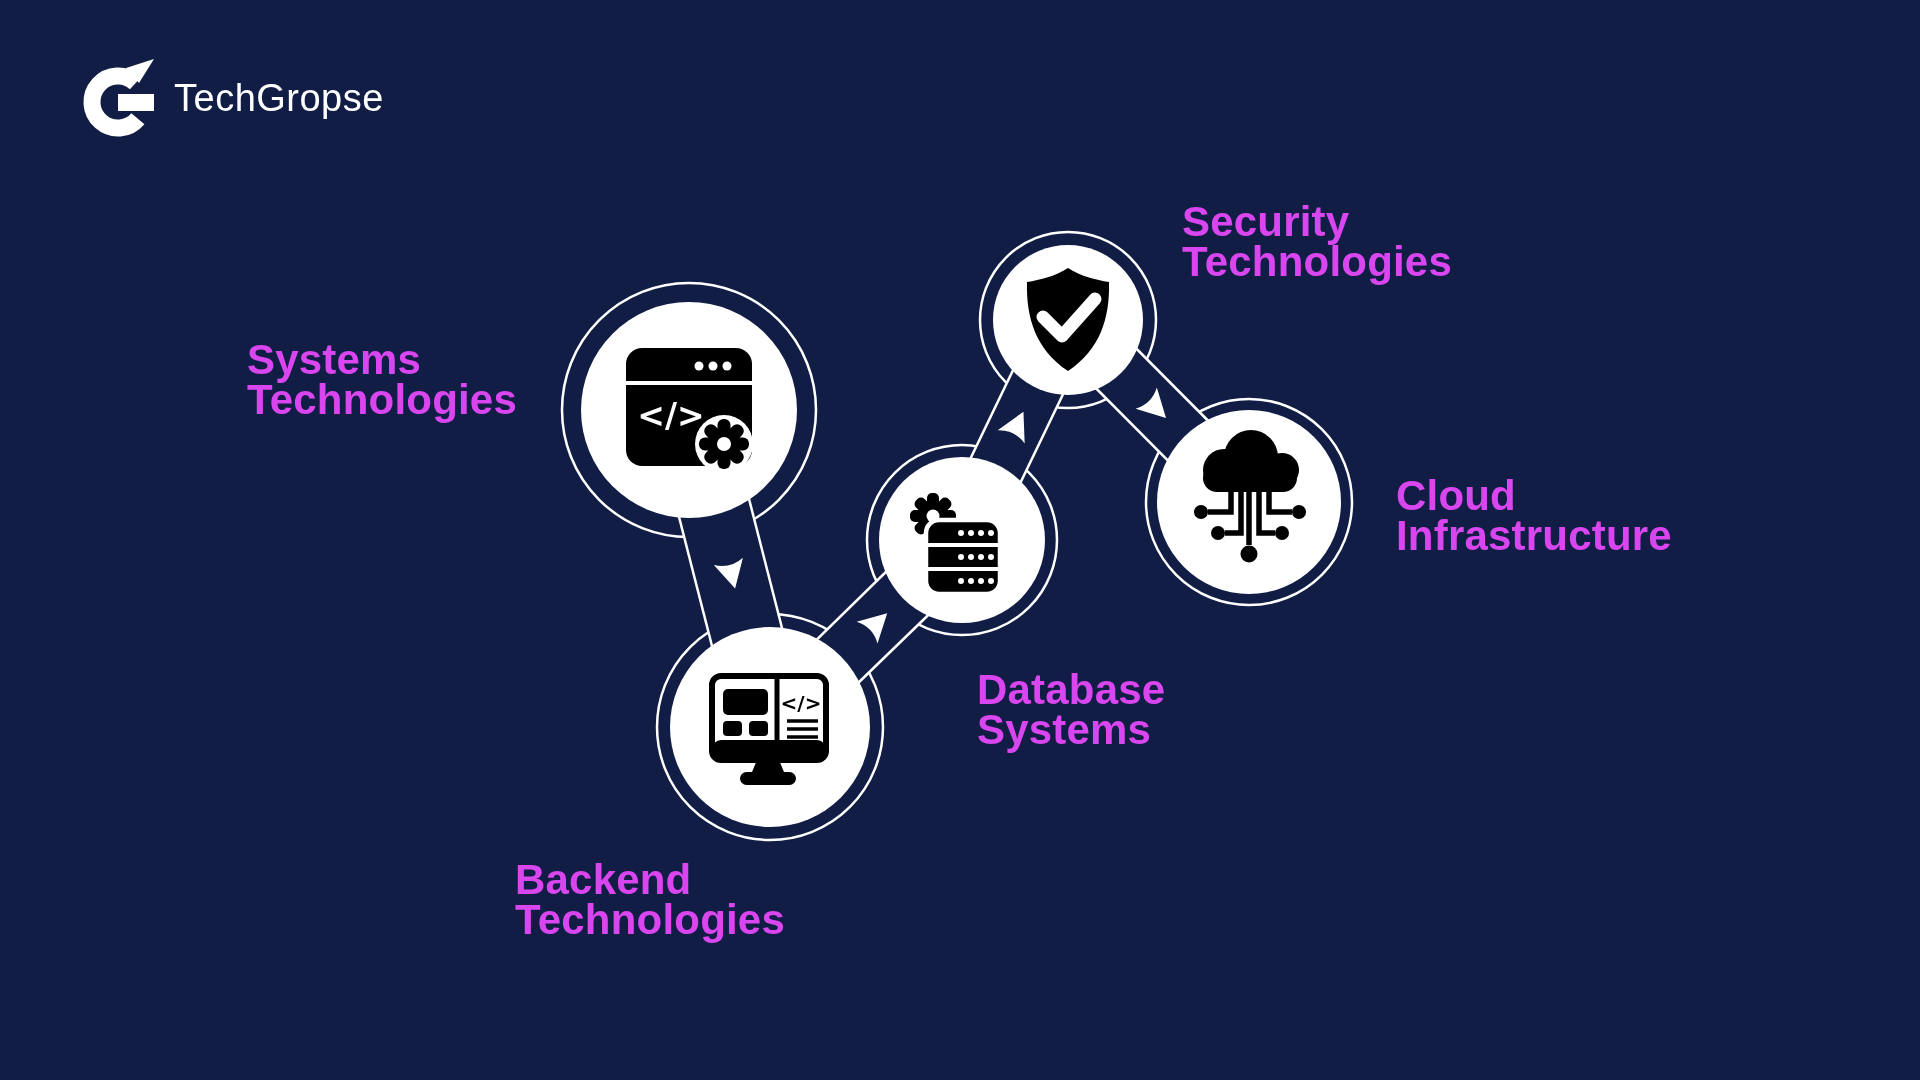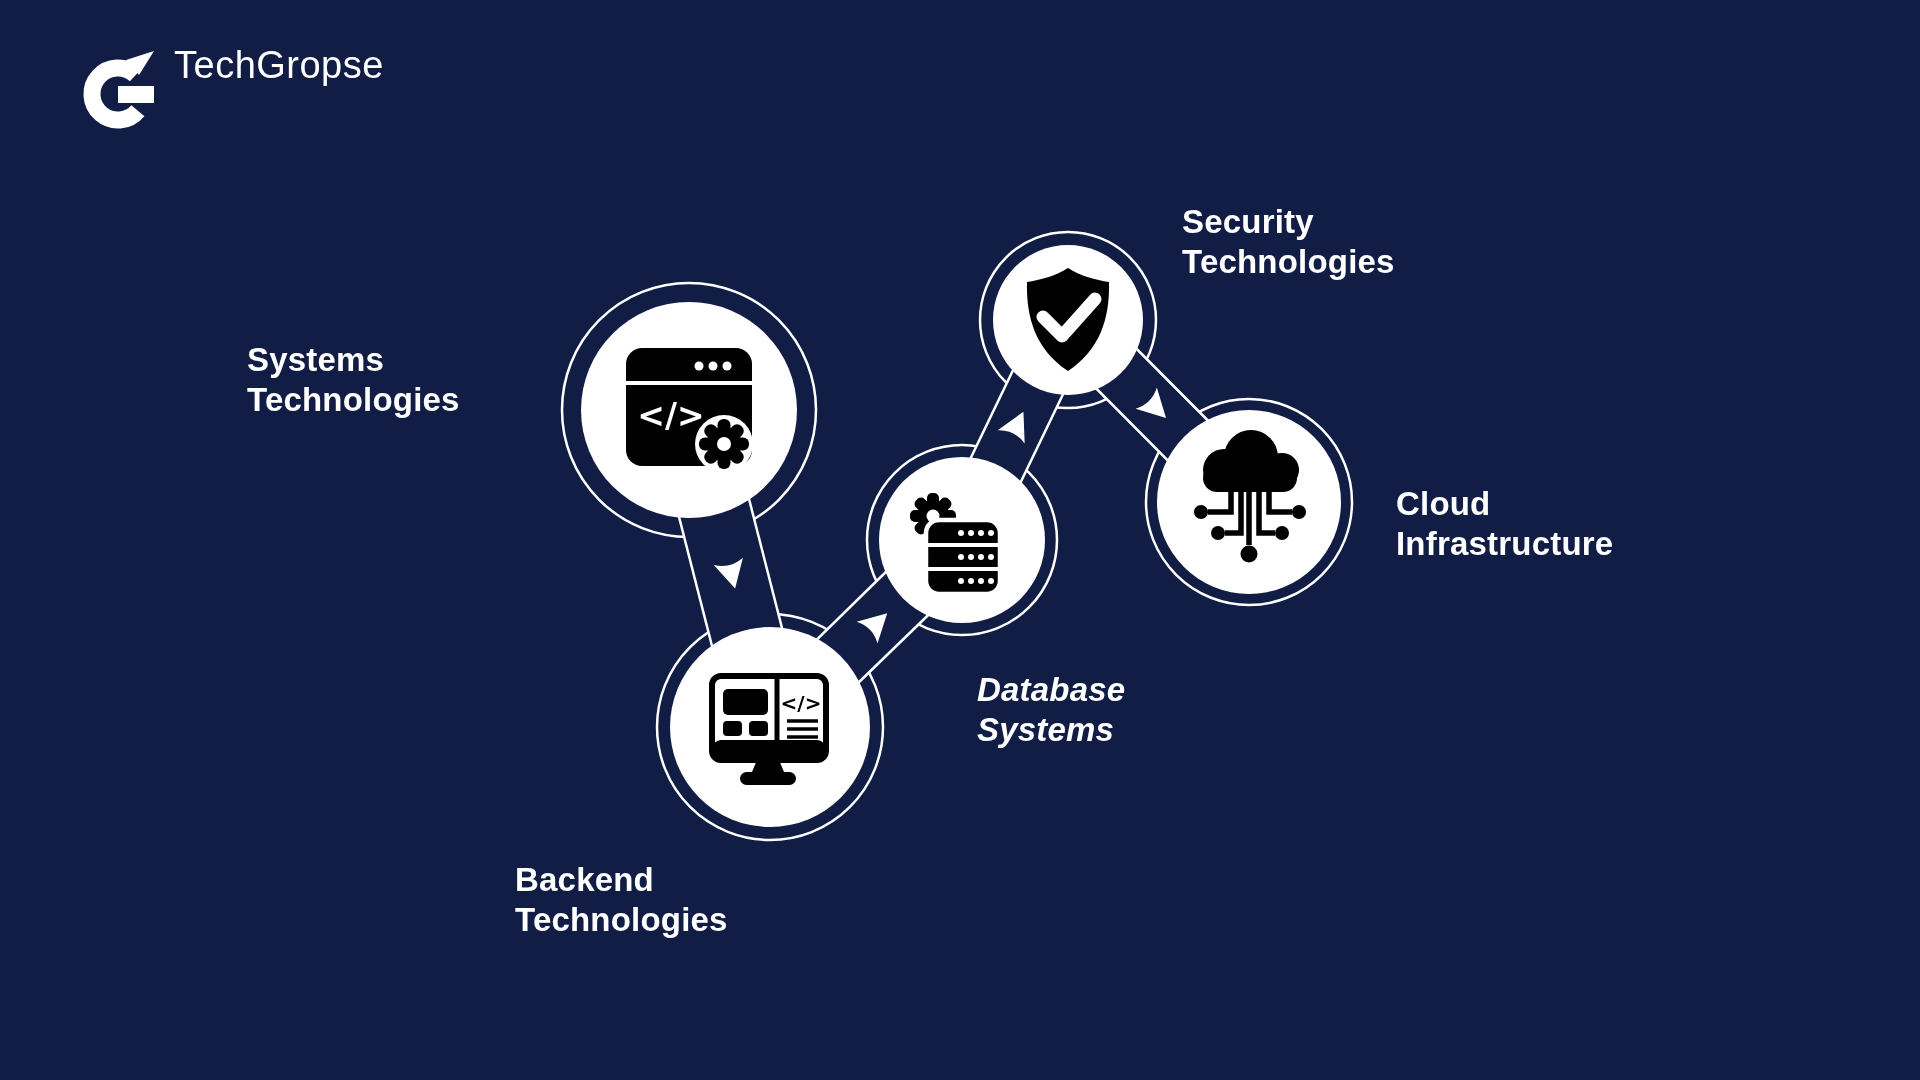--- a/index.html
+++ b/index.html
@@ -1,26 +1,26 @@
 <!DOCTYPE html>
 <html><head>
 <meta charset="utf-8">
 <style>
   * { margin:0; padding:0; box-sizing:border-box; }
   html,body { width:1920px; height:1080px; overflow:hidden; }
   body { background:#111D44; font-family:"Liberation Sans", sans-serif; }
   .canvas { position:relative; width:1920px; height:1080px; background:#111D44; }
   .diagram-svg { position:absolute; left:0; top:0; }
-  .logo { position:absolute; left:80px; top:44px; display:flex; }
+  .logo { position:absolute; left:80px; top:52px; display:flex; align-items:center; }
   .logo-text { color:#FFFFFF; font-size:38px; font-weight:500; letter-spacing:0.5px; margin-left:10px; }
-  .node-label { position:absolute; color:#ffffff; font-size:33px; font-weight:bold; line-height:40px; letter-spacing:0.2px; }
+  .node-label { position:absolute; color:#d946ef; font-size:42px; font-weight:bold; line-height:40px; letter-spacing:0.2px; }
   .lbl-backend  { left:247px;  top:340px; width:245px; }
   .lbl-security { left:1182px; top:202px; width:255px; }
-  .lbl-cloud    { left:1396px; top:476px; width:275px;margin-top:8px; }
-  .lbl-database { left:977px;  top:670px; width:235px;font-style:italic; }
+  .lbl-cloud    { left:1396px; top:476px; width:275px; }
+  .lbl-database { left:977px;  top:670px; width:235px; }
   .lbl-frontend { left:515px;  top:860px; width:255px; }
   .icon-glyph { font-family:"DejaVu Sans", sans-serif; font-weight:bold; }
 </style>
 </head>
 <body>
 
 <div class="canvas">
 
   <svg class="diagram-svg" width="1920" height="1080" viewBox="0 0 1920 1080">
 

